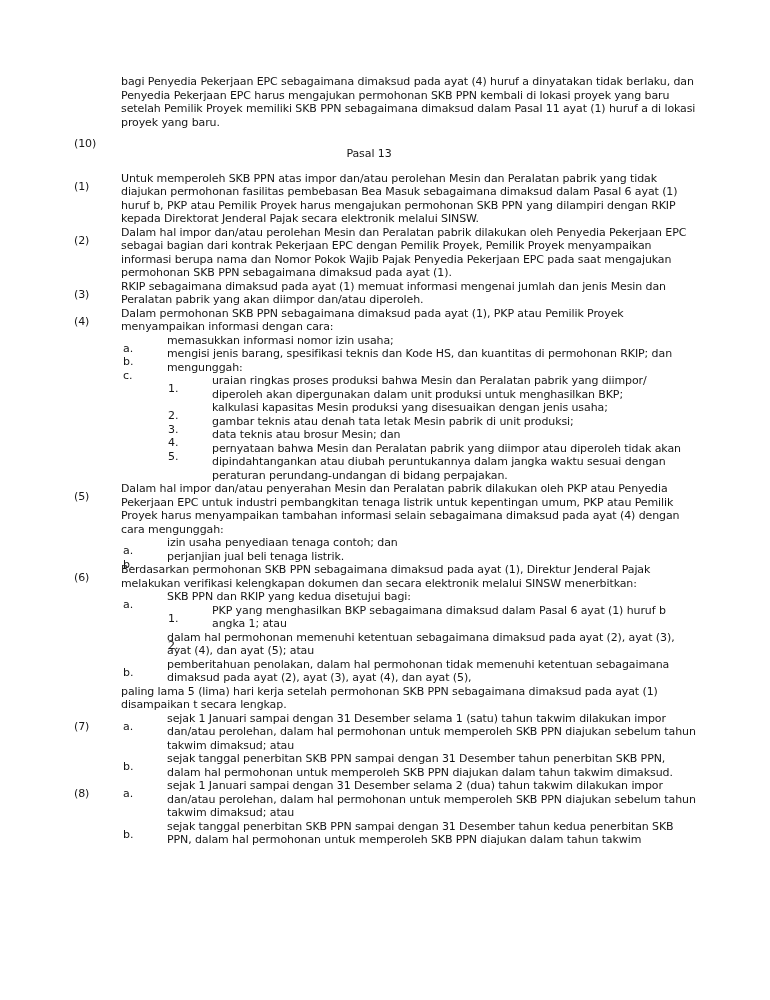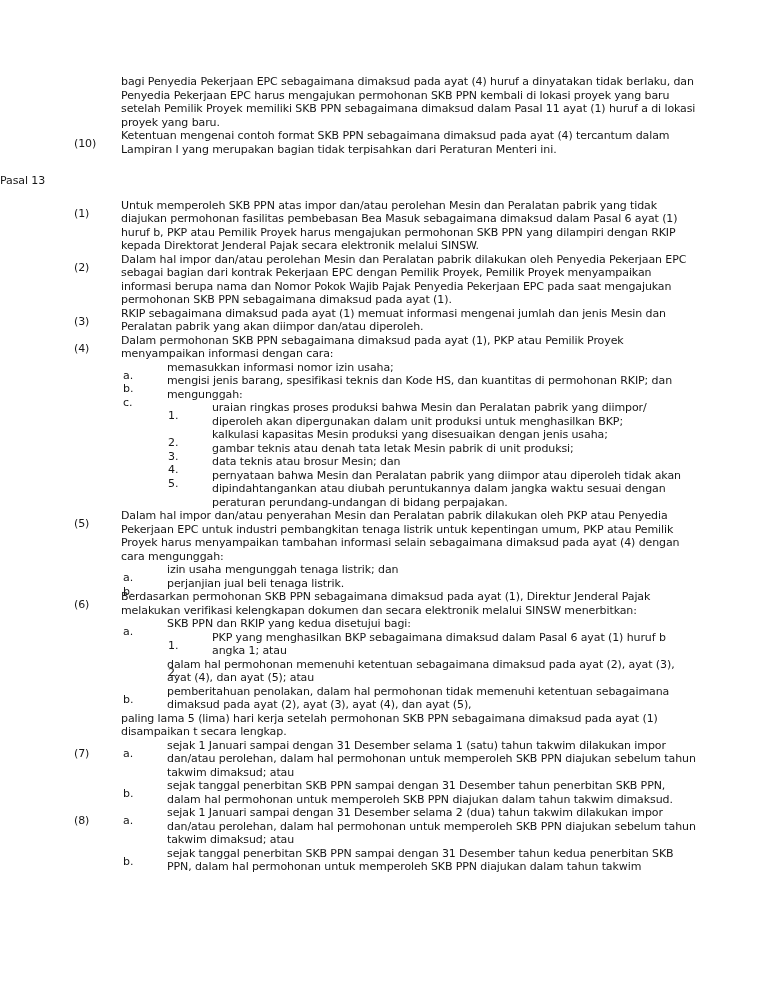--- a/index.html
+++ b/index.html
@@ -23,46 +23,46 @@
   }
   .para { position: relative; padding-right: 74px; }
   .para.l0 { padding-left: 121px; }
   .para.l1 { padding-left: 167px; }
   .para.l2 { padding-left: 212px; }
   .marker { position: absolute; top: 8px; }
   .l0 > .marker { left: 74px; }
   .l1 > .marker { left: 123px; }
   .l2 > .marker { left: 168px; }
   .heading {
-    text-align: left;
+    text-align: center;
     margin: 18px 32px 11px 0;
   }
 </style>
 </head>
 <body>
 
 <div class="page">
   <div class="doc">
       <div class="para l0"><span class="marker"></span><span class="ptext">bagi Penyedia Pekerjaan EPC sebagaimana dimaksud pada ayat (4) huruf a dinyatakan tidak berlaku, dan Penyedia Pekerjaan EPC harus mengajukan permohonan SKB PPN kembali di lokasi proyek yang baru setelah Pemilik Proyek memiliki SKB PPN sebagaimana dimaksud dalam Pasal 11 ayat (1) huruf a di lokasi proyek yang baru.</span></div>
-      <div class="para l0"><span class="marker">(10)</span><span class="ptext">Ketentuan mengenai contoh format SKB PPN sebagaimana dimaksud pada ayat (4) tercantum dalam Lampiran I yang merupakan bagian tidak terpisahkan dari Peraturan Menteri ini.</span></div>
+      <div class="para l0"><span class="marker">(10)</span></div>
       <div class="heading">Pasal 13</div>
       <div class="para l0"><span class="marker">(1)</span><span class="ptext">Untuk memperoleh SKB PPN atas impor dan/atau perolehan Mesin dan Peralatan pabrik yang tidak diajukan permohonan fasilitas pembebasan Bea Masuk sebagaimana dimaksud dalam Pasal 6 ayat (1) huruf b, PKP atau Pemilik Proyek harus mengajukan permohonan SKB PPN yang dilampiri dengan RKIP kepada Direktorat Jenderal Pajak secara elektronik melalui SINSW.</span></div>
       <div class="para l0"><span class="marker">(2)</span><span class="ptext">Dalam hal impor dan/atau perolehan Mesin dan Peralatan pabrik dilakukan oleh Penyedia Pekerjaan EPC sebagai bagian dari kontrak Pekerjaan EPC dengan Pemilik Proyek, Pemilik Proyek menyampaikan informasi berupa nama dan Nomor Pokok Wajib Pajak Penyedia Pekerjaan EPC pada saat mengajukan permohonan SKB PPN sebagaimana dimaksud pada ayat (1).</span></div>
       <div class="para l0"><span class="marker">(3)</span><span class="ptext">RKIP sebagaimana dimaksud pada ayat (1) memuat informasi mengenai jumlah dan jenis Mesin dan Peralatan pabrik yang akan diimpor dan/atau diperoleh.</span></div>
       <div class="para l0"><span class="marker">(4)</span><span class="ptext">Dalam permohonan SKB PPN sebagaimana dimaksud pada ayat (1), PKP atau Pemilik Proyek menyampaikan informasi dengan cara:</span></div>
       <div class="para l1"><span class="marker">a.</span><span class="ptext">memasukkan informasi nomor izin usaha;</span></div>
       <div class="para l1"><span class="marker">b.</span><span class="ptext">mengisi jenis barang, spesifikasi teknis dan Kode HS, dan kuantitas di permohonan RKIP; dan</span></div>
       <div class="para l1"><span class="marker">c.</span><span class="ptext">mengunggah:</span></div>
       <div class="para l2"><span class="marker">1.</span><span class="ptext">uraian ringkas proses produksi bahwa Mesin dan Peralatan pabrik yang diimpor/ diperoleh akan dipergunakan dalam unit produksi untuk menghasilkan BKP;</span></div>
       <div class="para l2"><span class="marker">2.</span><span class="ptext">kalkulasi kapasitas Mesin produksi yang disesuaikan dengan jenis usaha;</span></div>
       <div class="para l2"><span class="marker">3.</span><span class="ptext">gambar teknis atau denah tata letak Mesin pabrik di unit produksi;</span></div>
       <div class="para l2"><span class="marker">4.</span><span class="ptext">data teknis atau brosur Mesin; dan</span></div>
       <div class="para l2"><span class="marker">5.</span><span class="ptext">pernyataan bahwa Mesin dan Peralatan pabrik yang diimpor atau diperoleh tidak akan dipindahtangankan atau diubah peruntukannya dalam jangka waktu sesuai dengan peraturan perundang-undangan di bidang perpajakan.</span></div>
       <div class="para l0"><span class="marker">(5)</span><span class="ptext">Dalam hal impor dan/atau penyerahan Mesin dan Peralatan pabrik dilakukan oleh PKP atau Penyedia Pekerjaan EPC untuk industri pembangkitan tenaga listrik untuk kepentingan umum, PKP atau Pemilik Proyek harus menyampaikan tambahan informasi selain sebagaimana dimaksud pada ayat (4) dengan cara mengunggah:</span></div>
-      <div class="para l1"><span class="marker">a.</span><span class="ptext">izin usaha mengunggah tenaga listrik; dan</span></div>
+      <div class="para l1"><span class="marker">a.</span><span class="ptext">izin usaha penyediaan tenaga contoh; dan</span></div>
       <div class="para l1"><span class="marker">b.</span><span class="ptext">perjanjian jual beli tenaga listrik.</span></div>
       <div class="para l0"><span class="marker">(6)</span><span class="ptext">Berdasarkan permohonan SKB PPN sebagaimana dimaksud pada ayat (1), Direktur Jenderal Pajak melakukan verifikasi kelengkapan dokumen dan secara elektronik melalui SINSW menerbitkan:</span></div>
       <div class="para l1"><span class="marker">a.</span><span class="ptext">SKB PPN dan RKIP yang kedua disetujui bagi:</span></div>
       <div class="para l2"><span class="marker">1.</span><span class="ptext">PKP yang menghasilkan BKP sebagaimana dimaksud dalam Pasal 6 ayat (1) huruf b angka 1; atau</span></div>
       <div class="para l2"><span class="marker">2.</span></div>
       <div class="para l1"><span class="marker"></span><span class="ptext">dalam hal permohonan memenuhi ketentuan sebagaimana dimaksud pada ayat (2), ayat (3), ayat (4), dan ayat (5); atau</span></div>
       <div class="para l1"><span class="marker">b.</span><span class="ptext">pemberitahuan penolakan, dalam hal permohonan tidak memenuhi ketentuan sebagaimana dimaksud pada ayat (2), ayat (3), ayat (4), dan ayat (5),</span></div>
       <div class="para l0"><span class="marker"></span><span class="ptext">paling lama 5 (lima) hari kerja setelah permohonan SKB PPN sebagaimana dimaksud pada ayat (1) disampaikan t secara lengkap.</span></div>
       <div class="para l0"><span class="marker">(7)</span></div>
       <div class="para l1"><span class="marker">a.</span><span class="ptext">sejak 1 Januari sampai dengan 31 Desember selama 1 (satu) tahun takwim dilakukan impor dan/atau perolehan, dalam hal permohonan untuk memperoleh SKB PPN diajukan sebelum tahun takwim dimaksud; atau</span></div>

